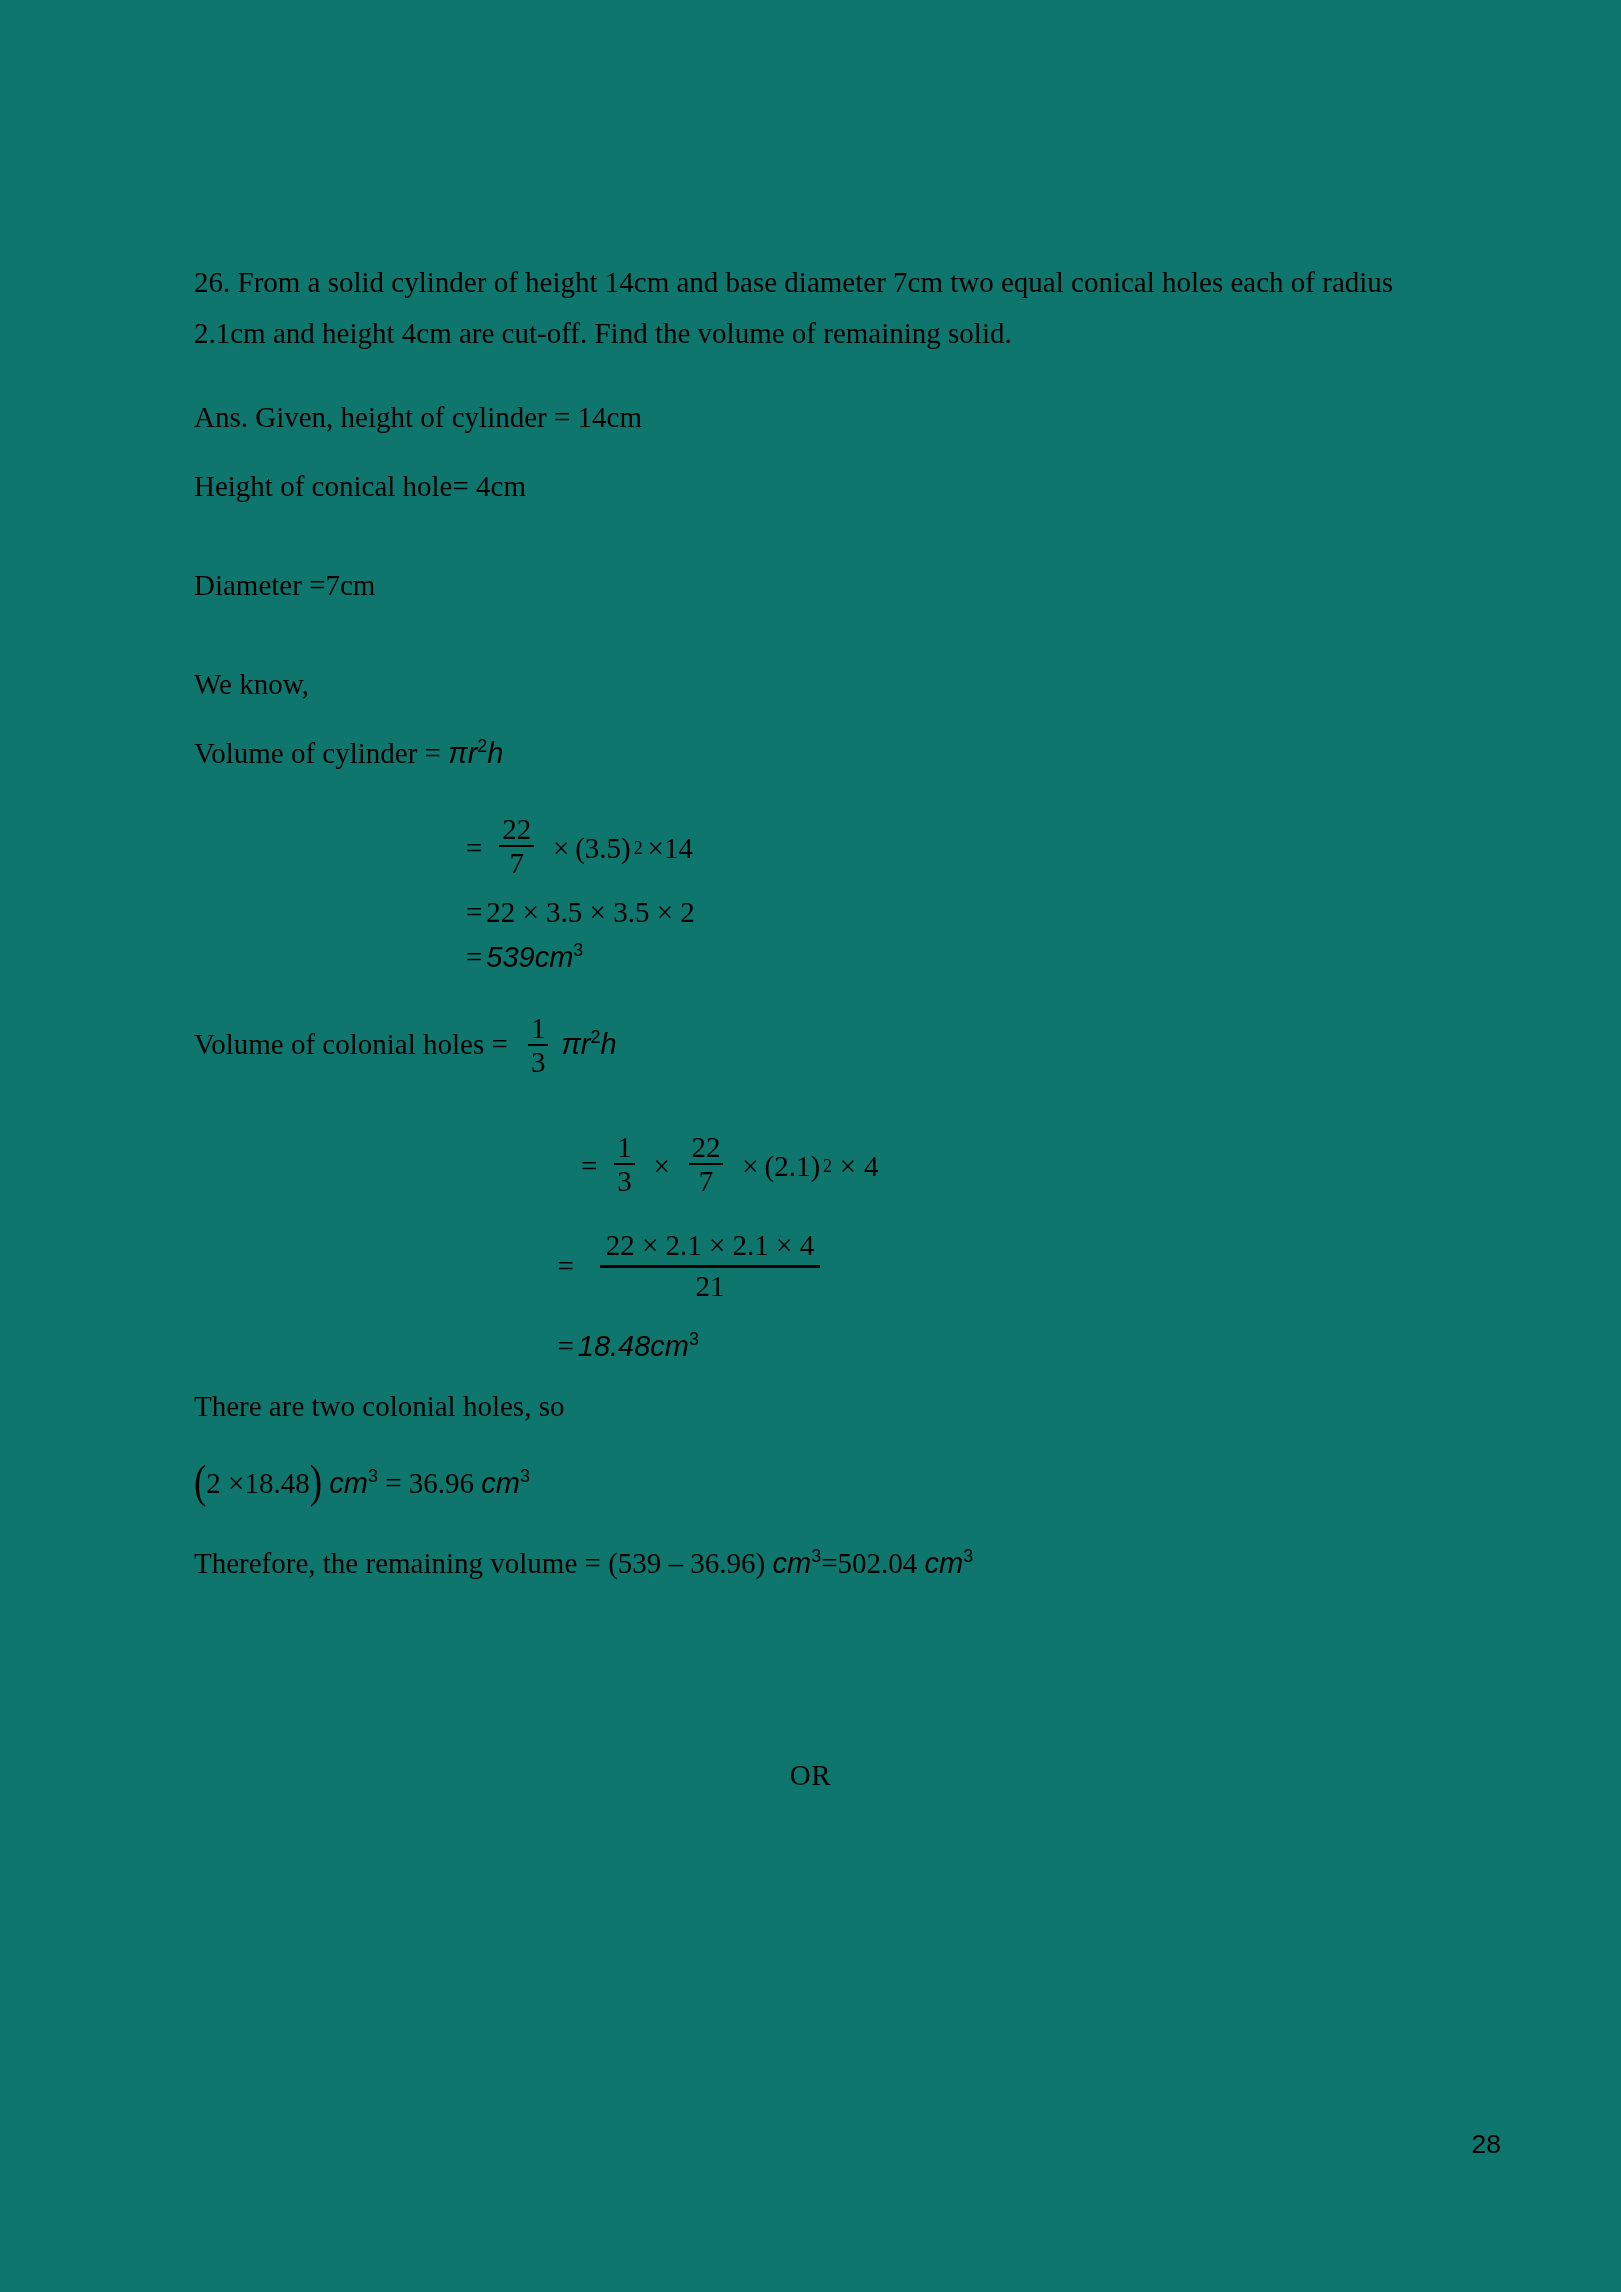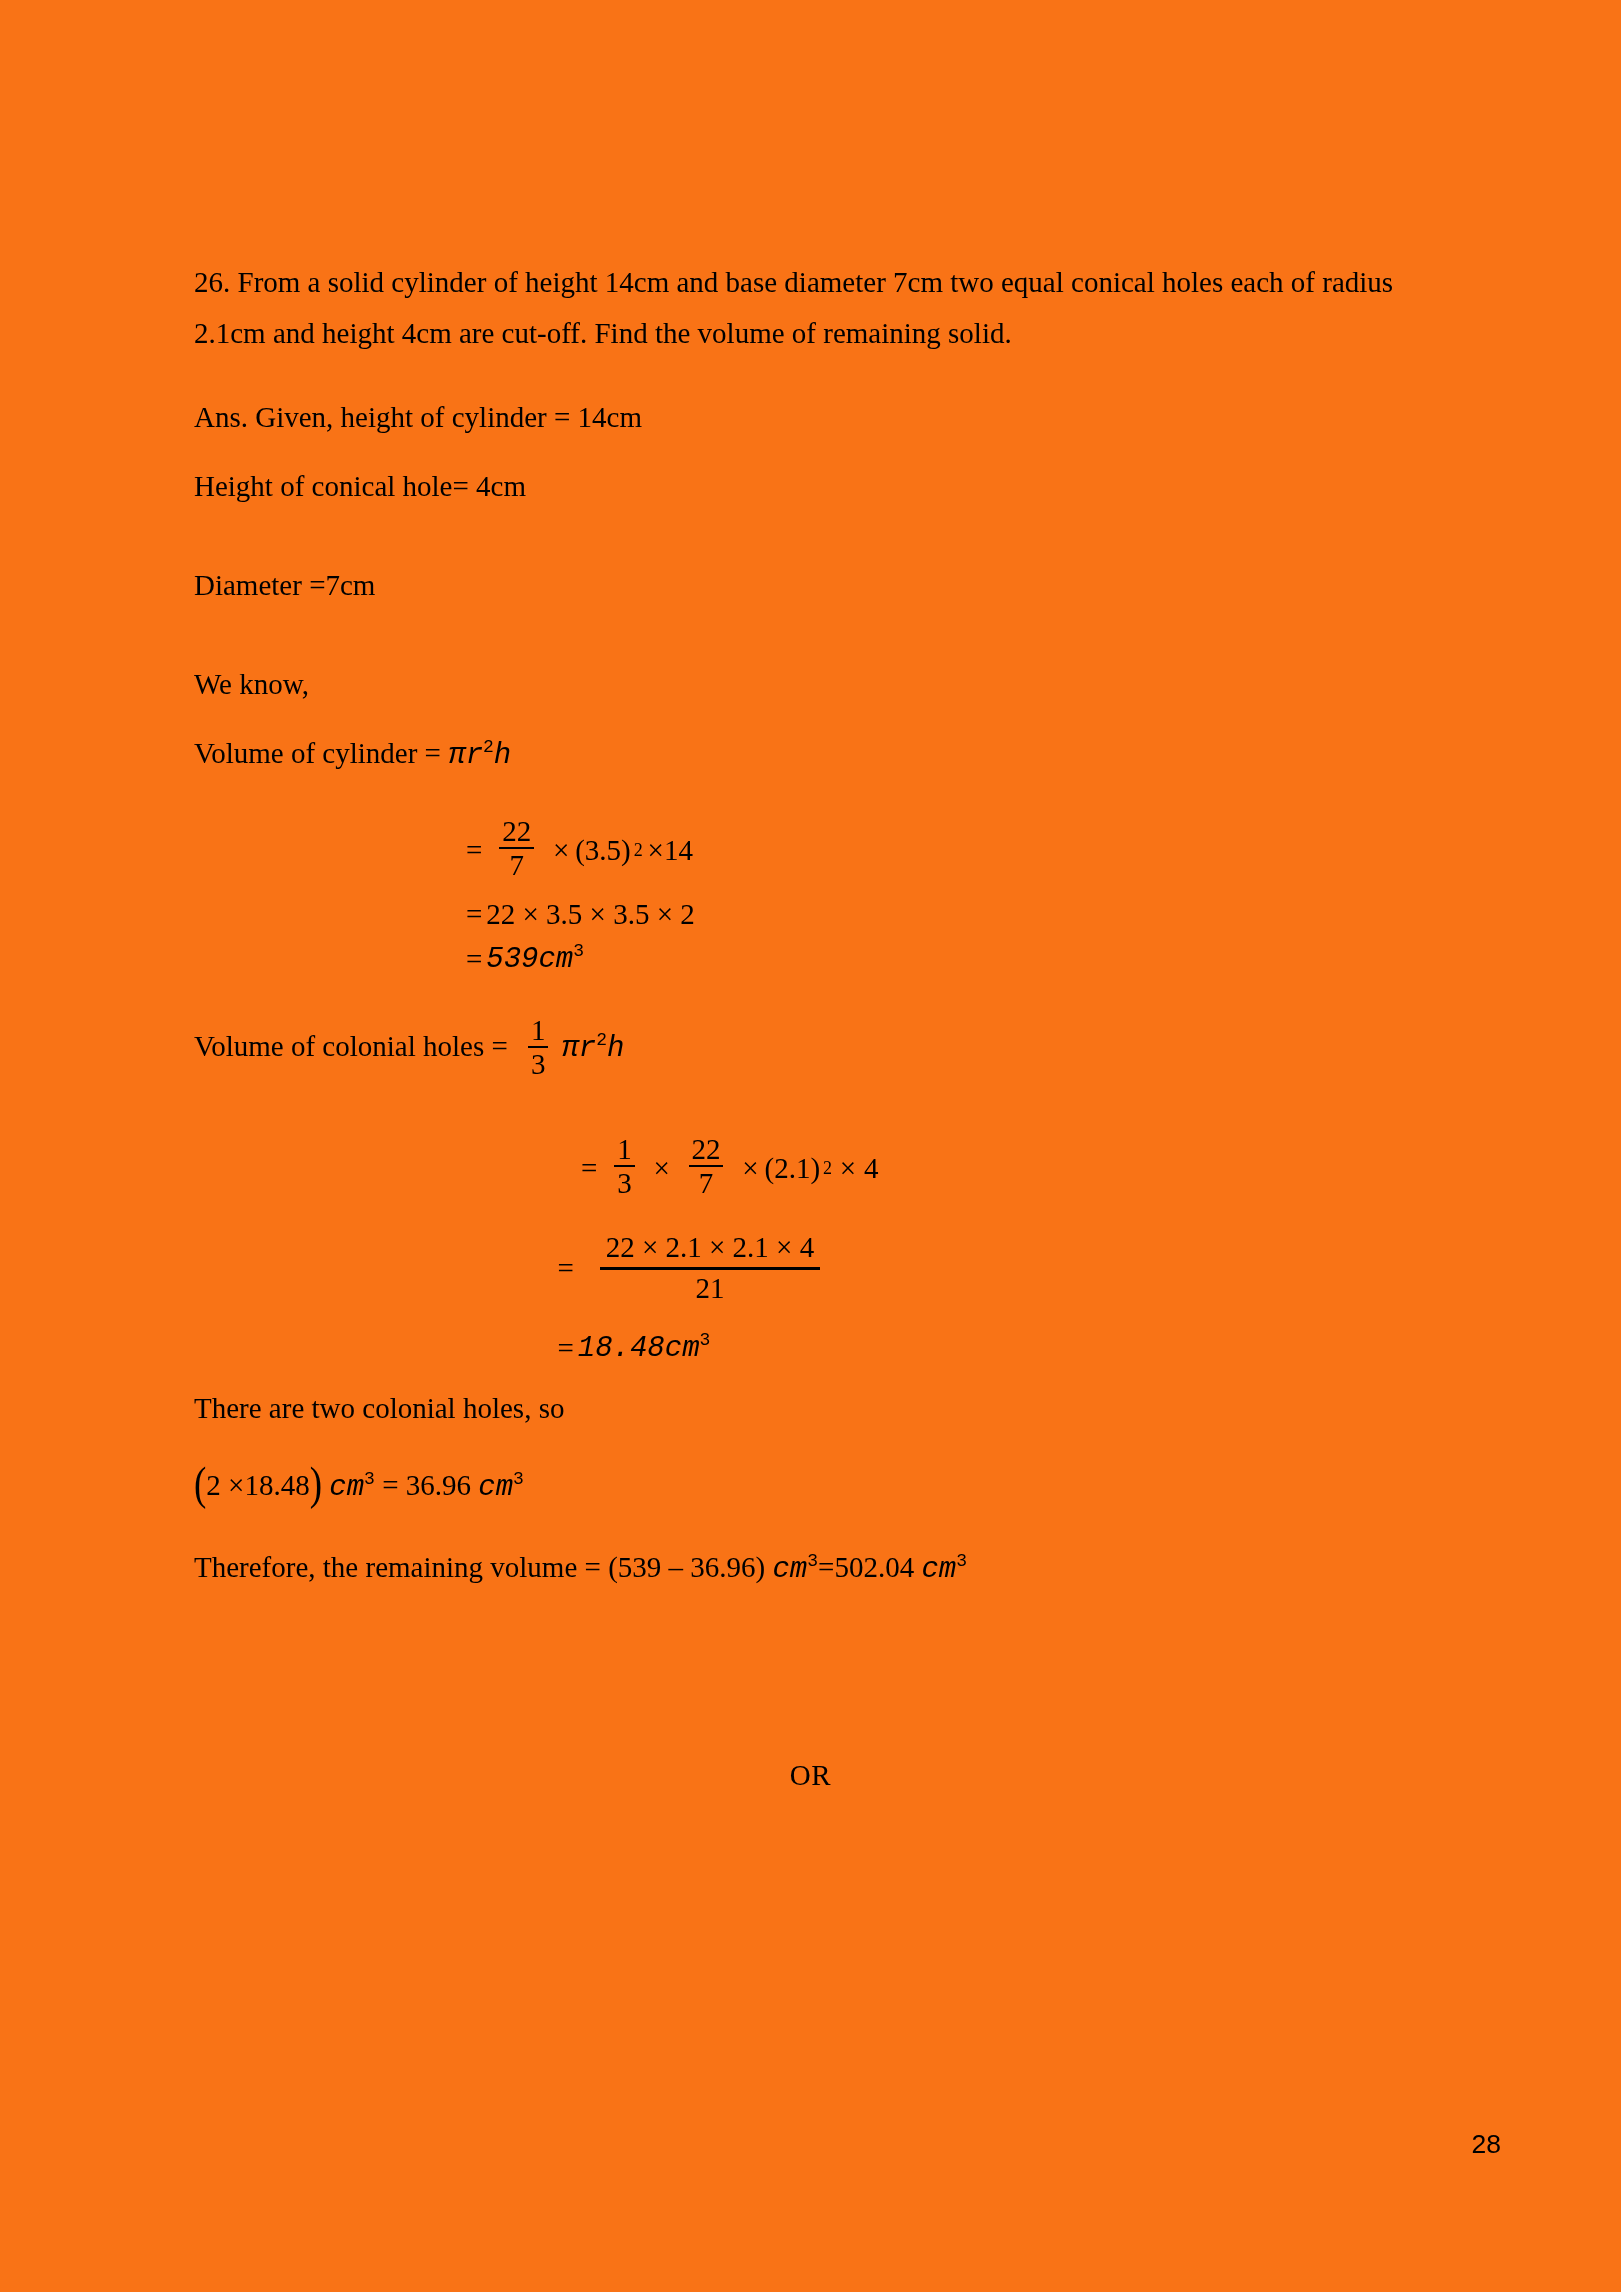--- a/index.html
+++ b/index.html
@@ -12,21 +12,21 @@
     height: 2293px;
     position: relative;
     font-family: "Liberation Serif", "DejaVu Serif", serif;
     color: #000000;
     overflow: hidden;
   }
 
   .page {
     position: absolute;
     inset: 0;
-    background: #f97316;
+    background: #0f766e;
   }
 
   .content {
     position: absolute;
     left: 194px;
     top: 257px;
     width: 1255px;
   }
 
   
@@ -42,21 +42,21 @@
     line-height: 39px;
     margin: 0;
     white-space: nowrap;
   }
 
   .gap-q   { height: 39px; }
   .gap-l   { height: 30px; }
 
   
   .math {
-    font-family: Liberation Mono, monospace;
+    font-family: Liberation Sans, sans-serif;
     font-style: italic;
     font-size: 29px;
   }
   .sup {
     font-size: 0.62em;
     vertical-align: super;
     line-height: 0;
     font-style: normal;
   }
 

